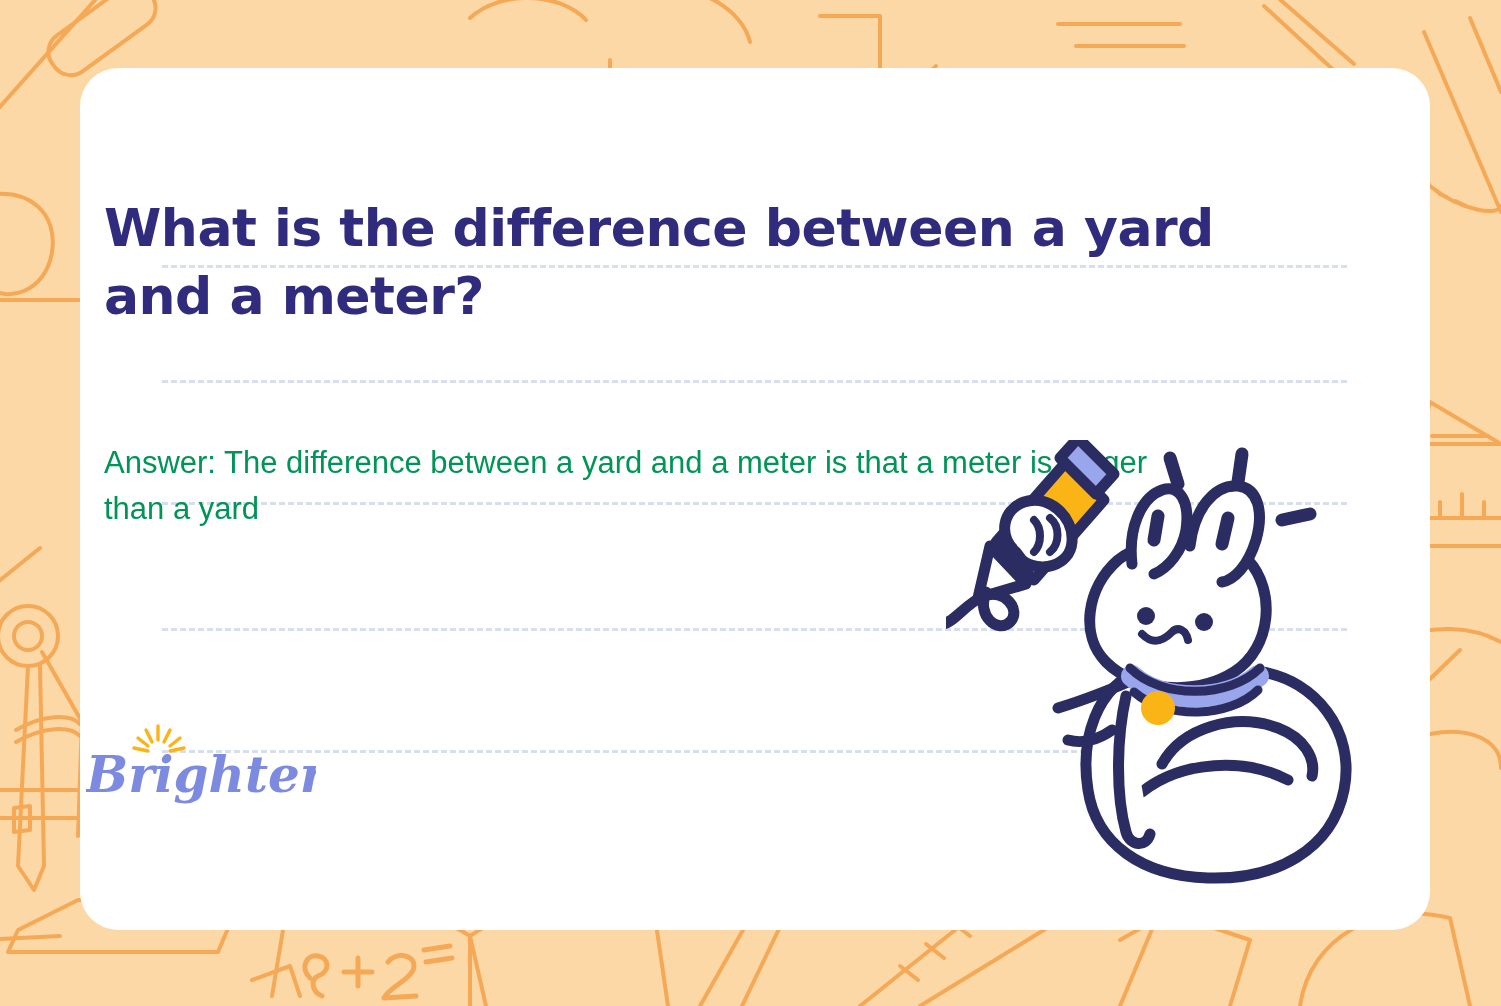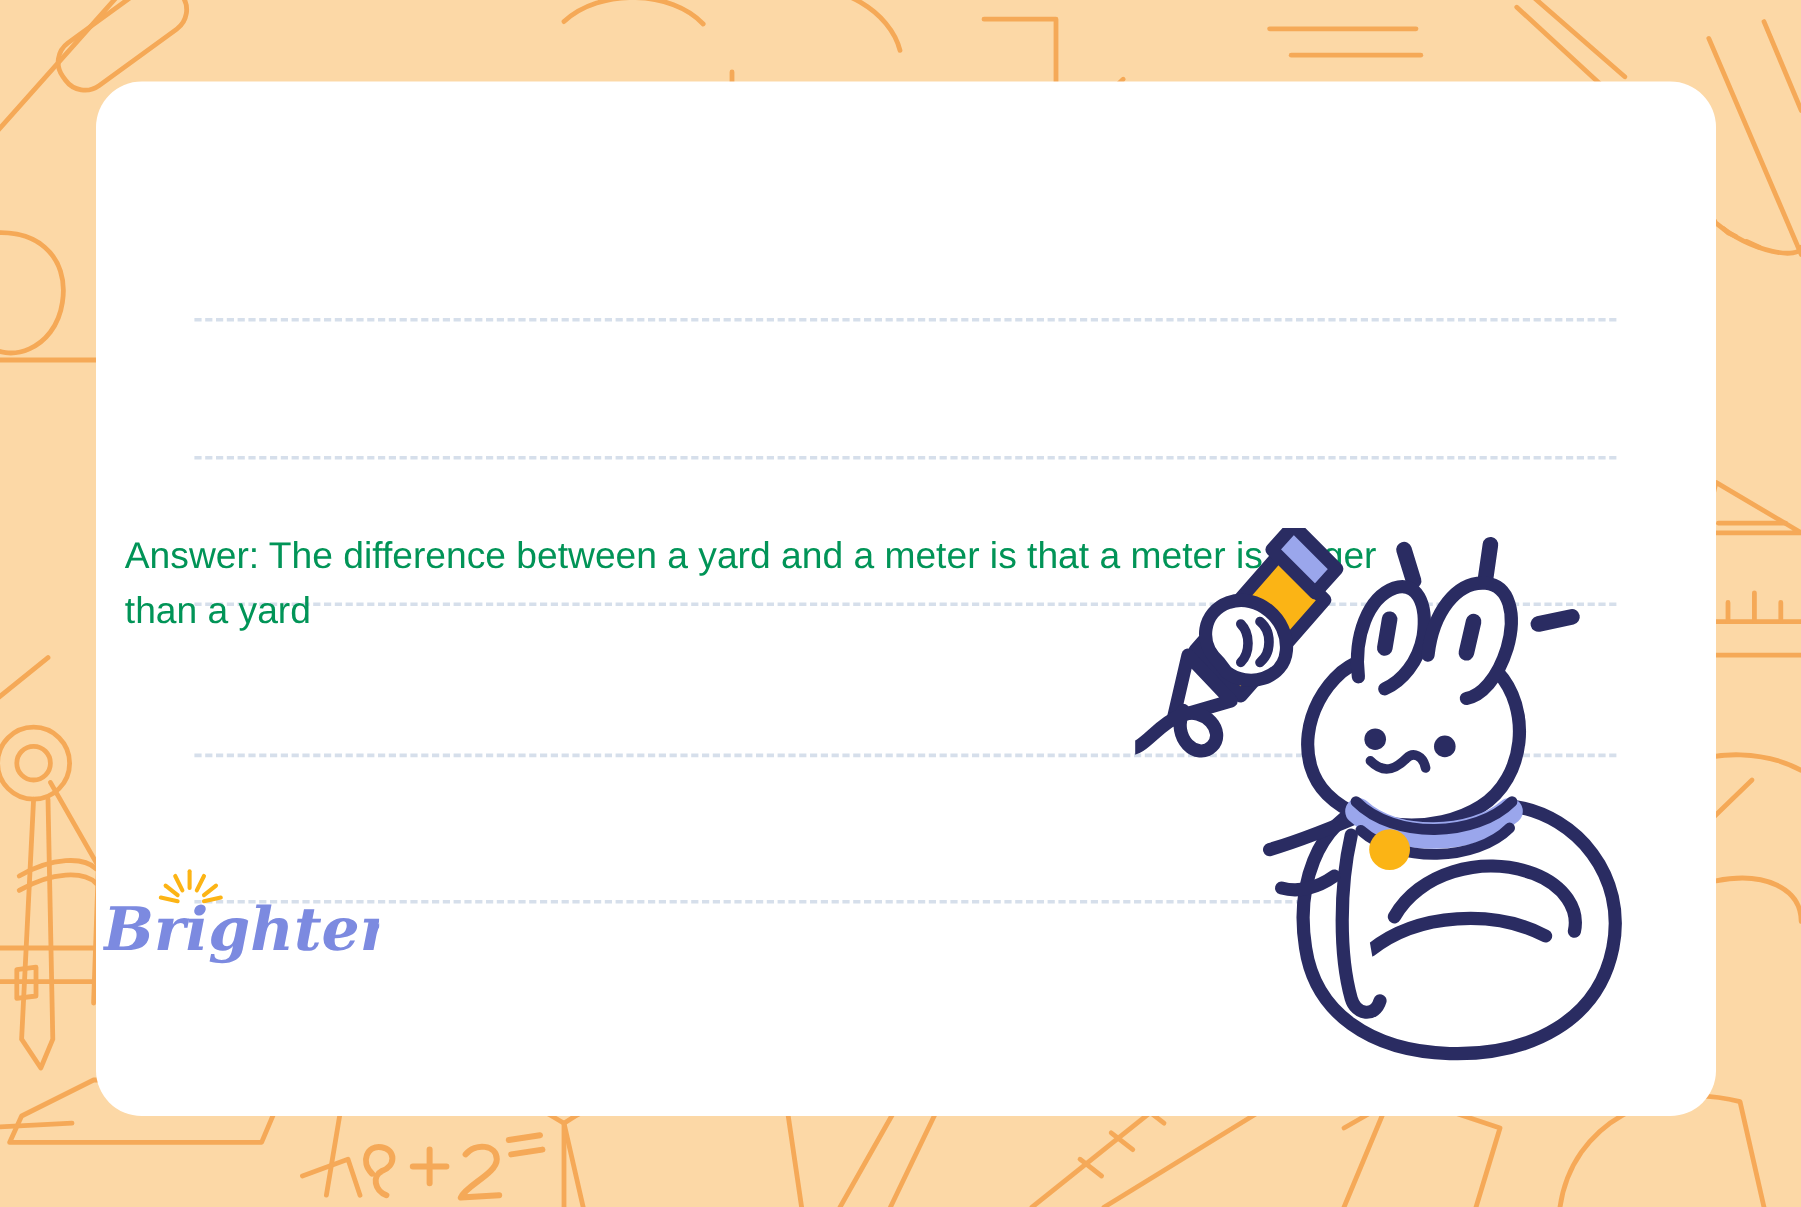--- a/index.html
+++ b/index.html
@@ -181,20 +181,21 @@
 
 <div id="note-card">
   <div class="rule-line" style="top:197px"></div>
   <div class="rule-line" style="top:312px"></div>
   <div class="rule-line" style="top:434px"></div>
   <div class="rule-line" style="top:560px"></div>
   <div class="rule-line" style="top:682px"></div>
 </div>
 
 <div id="card-content">
+  <h1 id="question-title">What is the difference between a yard and a meter?</h1>
   <p id="answer-text">Answer: The difference between a yard and a meter is that a meter is longer than a yard</p>
 </div>
 
 <div id="spiral-binding">
   <svg viewBox="0 0 1501 1006" xmlns="http://www.w3.org/2000/svg">
     <defs>
       <clipPath id="pins-clip">
         <g>
           <path d="M171 0 h22 v122 a23 23 0 1 1 -22 0 z"></path>
           <path d="M252 0 h22 v122 a23 23 0 1 1 -22 0 z"></path>

